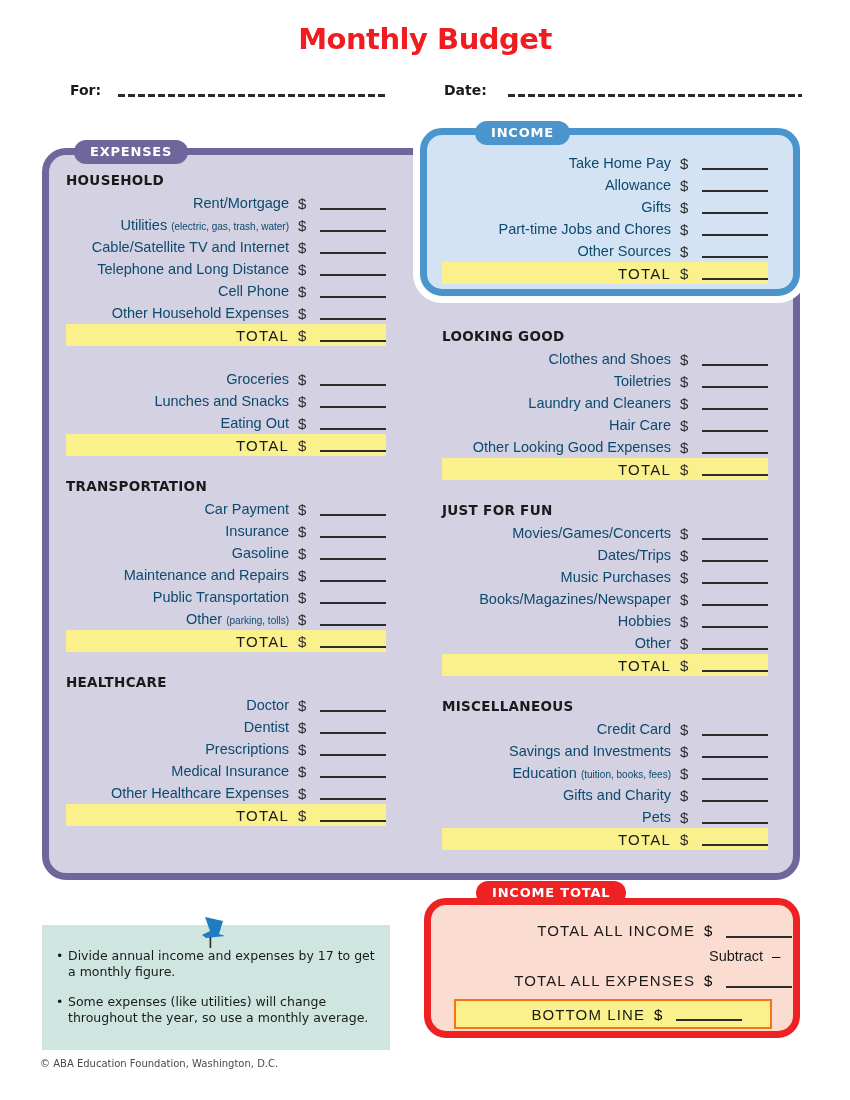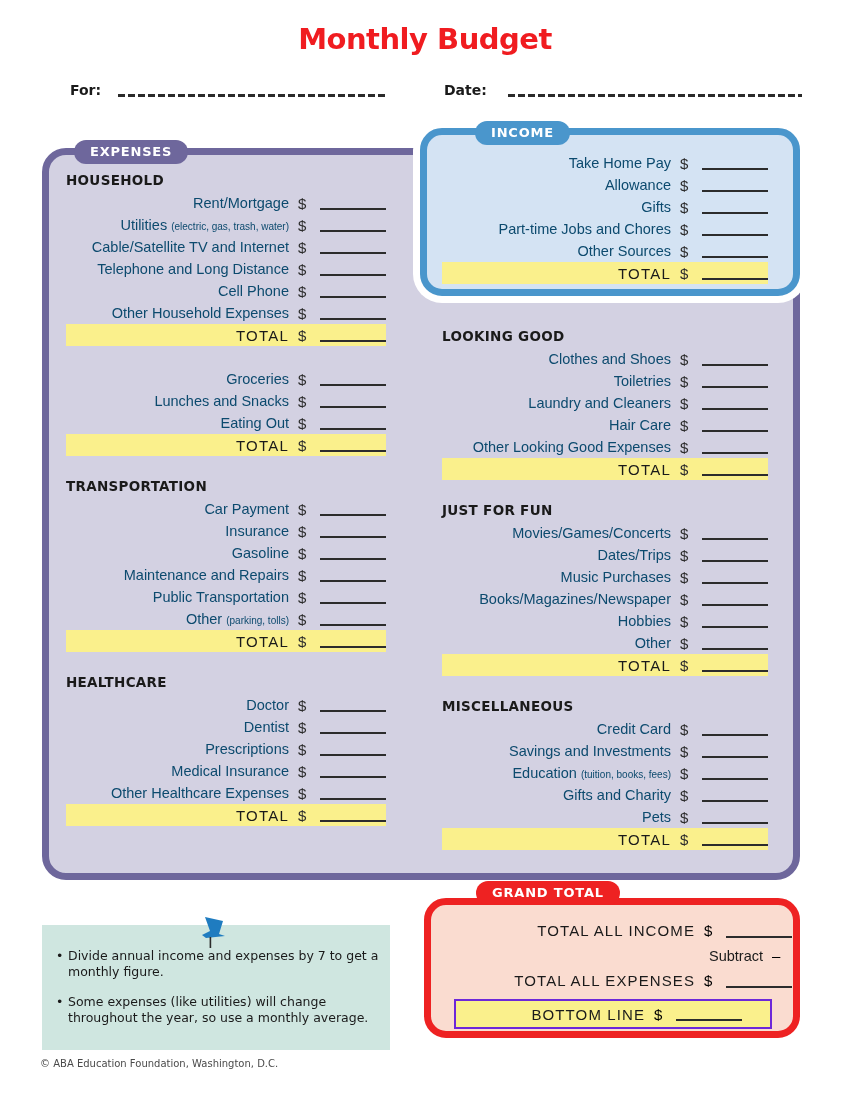--- a/index.html
+++ b/index.html
@@ -172,21 +172,21 @@
     width: 214px;
     white-space: nowrap;
   }
   .gt-label.plain { letter-spacing: 0; font-size: 14.5px; }
   .gt-dollar { font-size: 15px; width: 20px; margin-left: 9px; text-align: left; flex: none; }
   .gt-blank { width: 66px; height: 14px; border-bottom: 2px solid #2c2c2c; flex: none; margin-left: 2px; }
   .gt-bottomline {
     margin: 6px 0 0 22px;
     width: 318px;
     background: #faf08c;
-    border: 2px solid #6d28d9;
+    border: 2px solid #f97316;
     height: 30px;
     display: flex;
     align-items: center;
     justify-content: flex-end;
     padding-right: 28px;
   }
   .gt-bottomline .gt-label { width: auto; }
 
   
   #tips-box {
@@ -521,21 +521,21 @@
       <div class="row-blank"></div>
     </div>
     <div class="row total">
       <div class="row-label lbl-right">TOTAL</div>
       <div class="row-dollar">$</div>
       <div class="row-blank"></div>
     </div>
   </div>
 
 <div class="panel" id="grandtotal-panel"></div>
-<div class="panel-tab" id="grandtotal-tab">GRAND TOTAL</div>
+<div class="panel-tab" id="grandtotal-tab">INCOME TOTAL</div>
 <div class="section" id="grandtotal-body" style="left:432px; top:918px; width:360px; z-index:6;">
     <div class="gt-row">
       <div class="gt-label">TOTAL ALL INCOME</div>
       <div class="gt-dollar">$</div>
       <div class="gt-blank"></div>
     </div>
     <div class="gt-row">
       <div class="gt-label plain">Subtract</div>
       <div class="gt-dollar">–</div>
     </div>
@@ -561,21 +561,21 @@
 </svg>
 
 <svg id="pushpin" width="36" height="40" viewBox="0 0 36 40">
   <path d="M9,5 L27,9 L23,22 L29,24 L10,26 L6,23 L14,19 Z" fill="#1f7cc0"></path>
   <rect x="13.6" y="25" width="1.6" height="11" fill="#2c2c2c"></rect>
 </svg>
 
 <div class="tips-list" id="tips-list">
     <div class="tip">
       <div class="tip-bullet">•</div>
-      <div class="tip-text">Divide annual income and expenses by 7 to get a monthly figure.</div>
+      <div class="tip-text">Divide annual income and expenses by 17 to get a monthly figure.</div>
     </div>
     <div class="tip">
       <div class="tip-bullet">•</div>
       <div class="tip-text">Some expenses (like utilities) will change throughout the year, so use a monthly average.</div>
     </div>
   </div>
 
 <div id="footer">© ABA Education Foundation, Washington, D.C.</div>
 
 </body></html>

